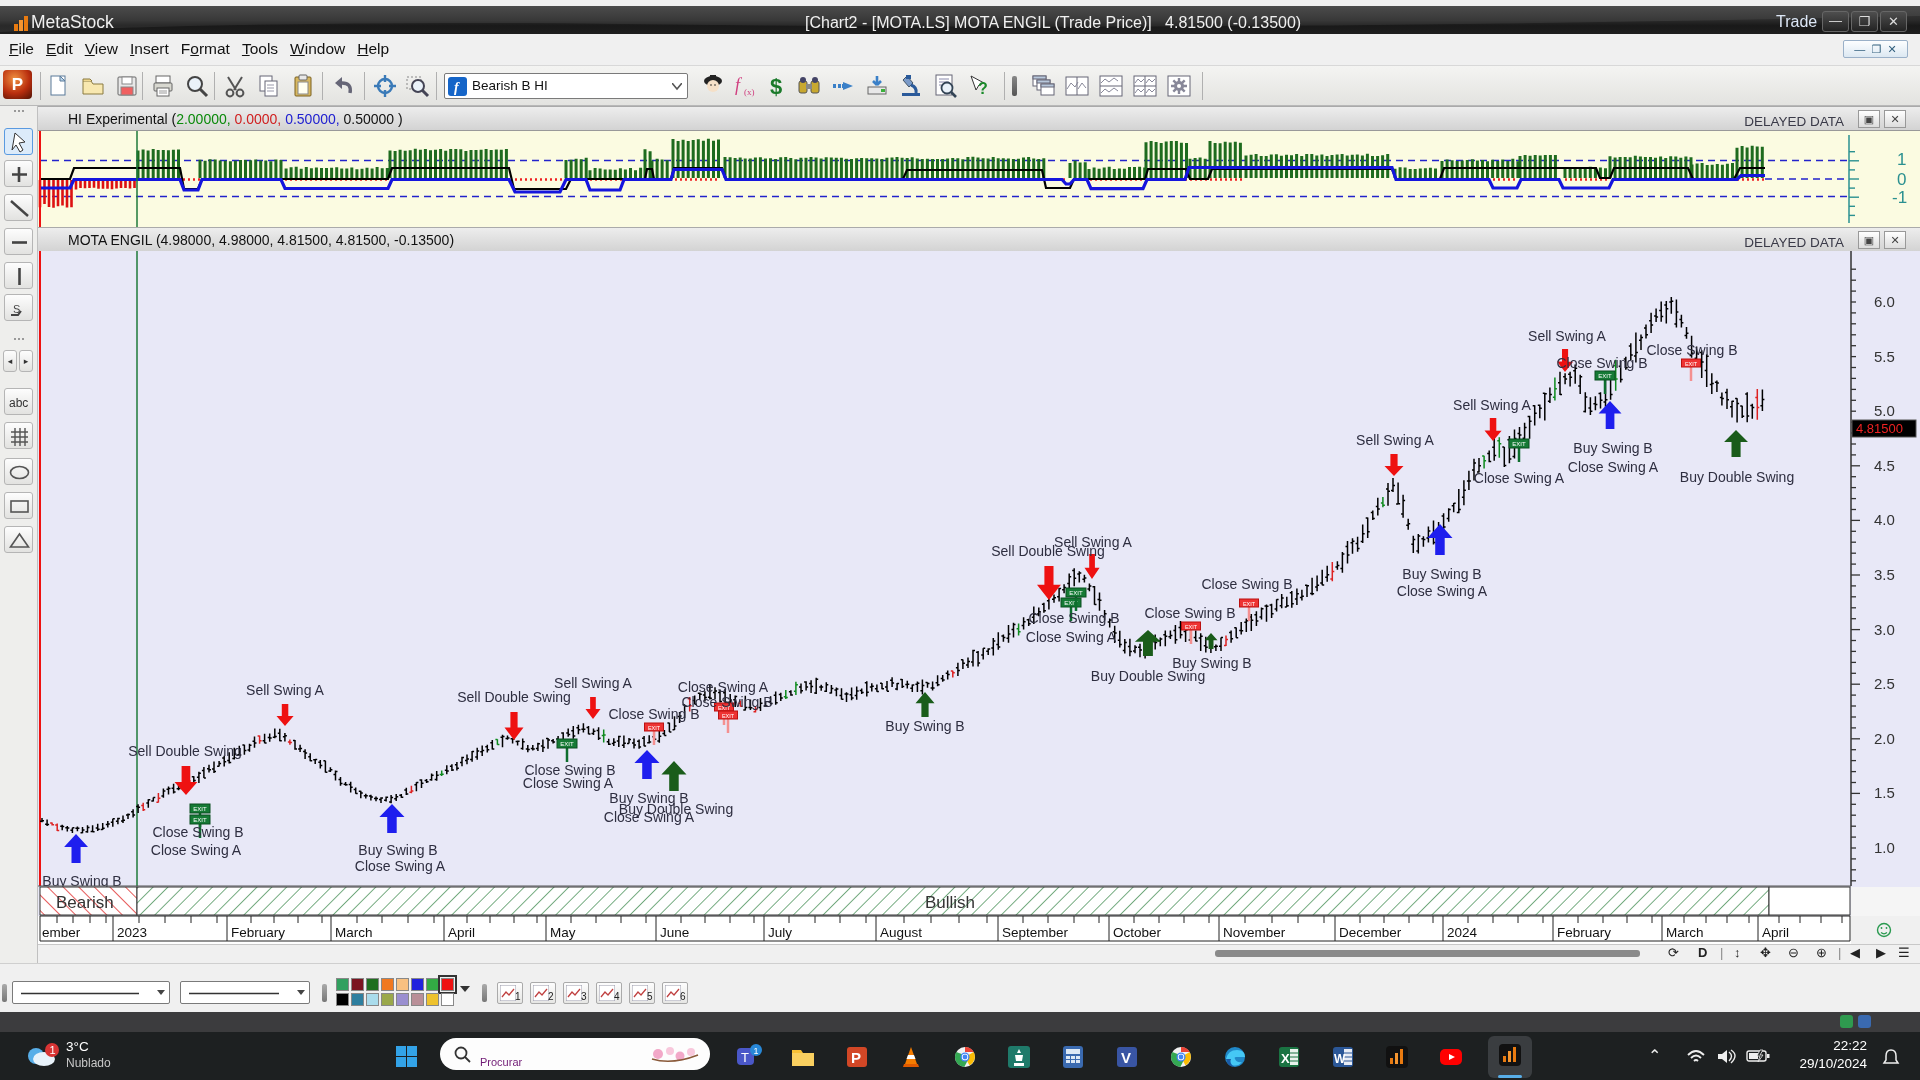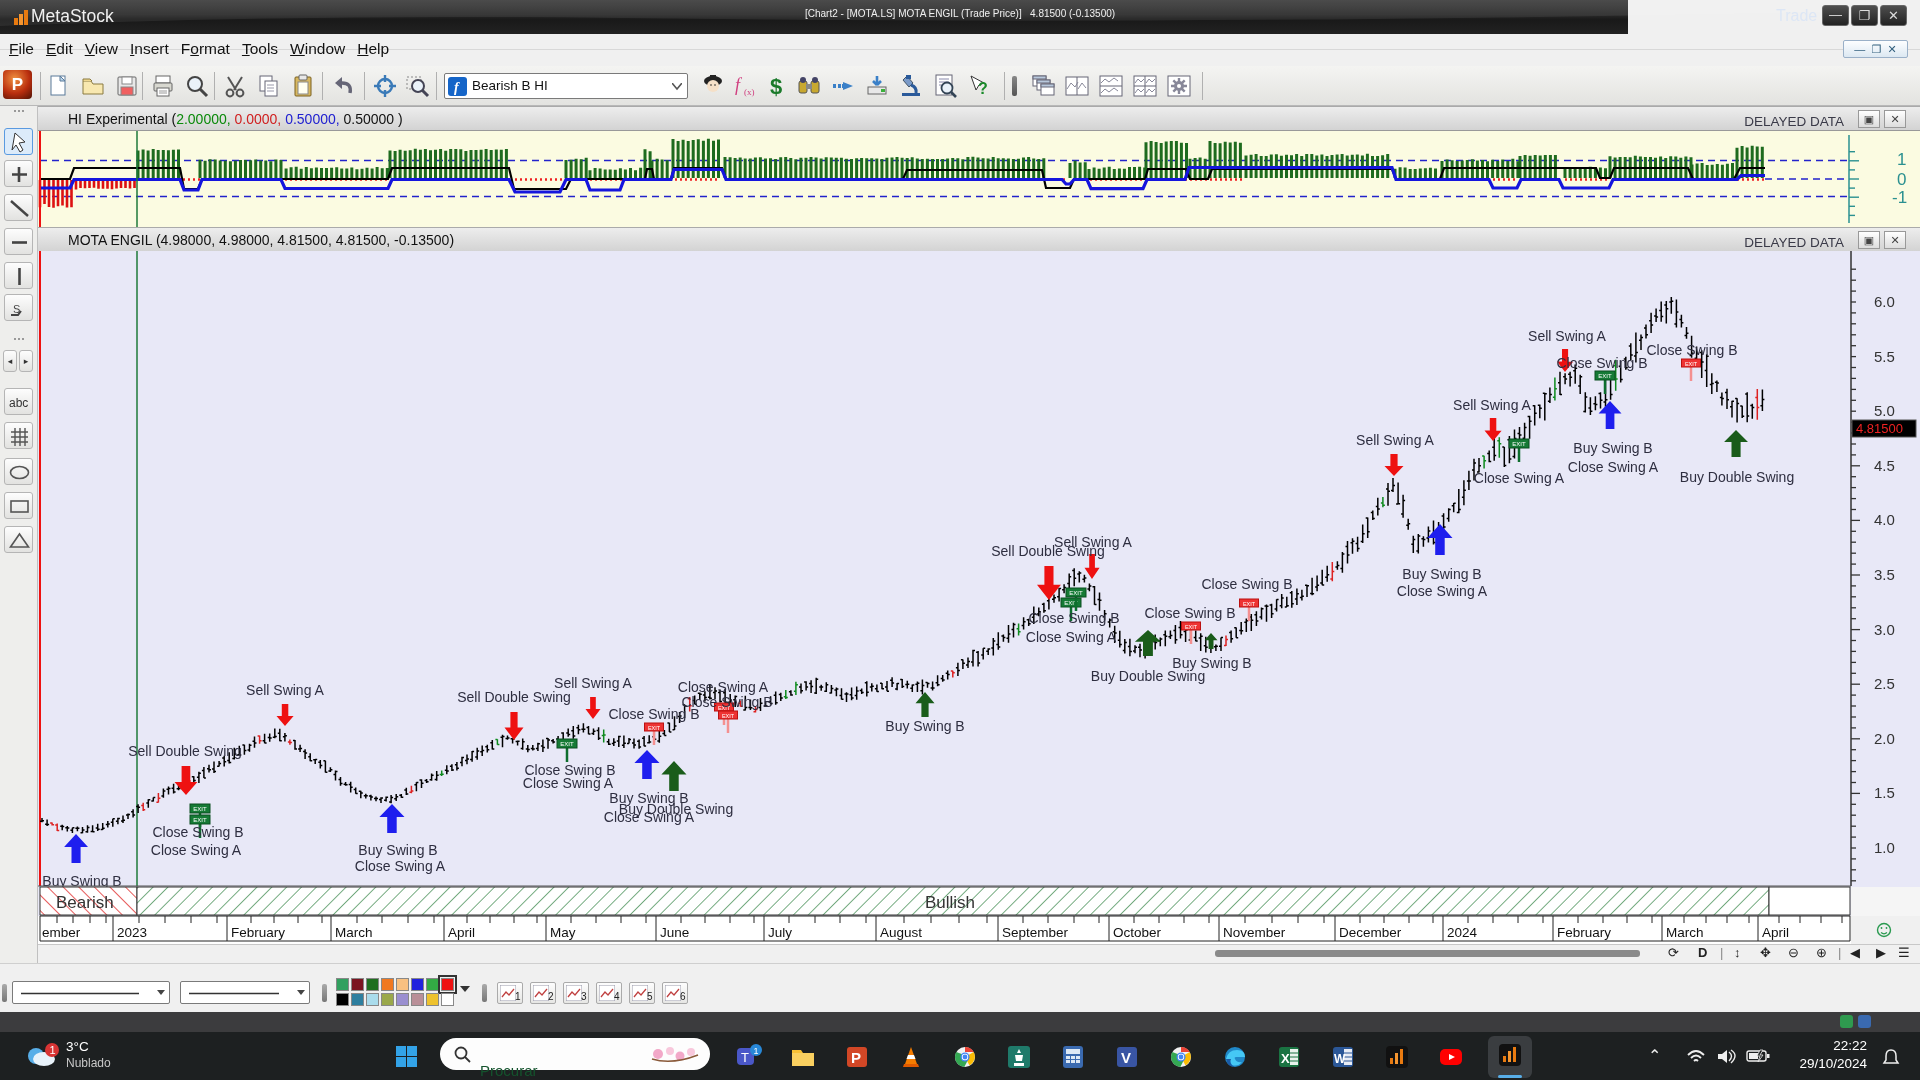--- a/index.html
+++ b/index.html
@@ -1,18 +1,18 @@
 <!DOCTYPE html>
 <html><head><meta charset="utf-8"><style>
 *{margin:0;padding:0;box-sizing:border-box}
 body{font-family:"Liberation Sans",sans-serif;width:1920px;height:1080px;overflow:hidden;background:#f0f0f0}
 #s{position:relative;width:1920px;height:1080px}
 .abs{position:absolute}
-.titlebar{left:0;top:0;width:1628px;height:34px;background:linear-gradient(180deg,#3e3e3e 0%,#2a2a2a 42%,#191919 58%,#222222 100%);color:#e8e8e8}
-.menubar{left:0;top:34px;width:1920px;height:16px;background:#f0f0f0;border-bottom:1px solid #d8d8d8;color:#111;font-size:15.5px}
+.titlebar{left:0;top:6px;width:1920px;height:34px;background:linear-gradient(180deg,#3e3e3e 0%,#2a2a2a 42%,#191919 58%,#222222 100%);color:#e8e8e8}
+.menubar{left:0;top:34px;width:1920px;height:32px;background:#f0f0f0;border-bottom:1px solid #d8d8d8;color:#111;font-size:15.5px}
 .menubar span{display:inline-block;padding:6px 5px 0 7px}
 .toolbar{left:0;top:66px;width:1920px;height:40px;background:linear-gradient(180deg,#f4f4f2,#e3e3e0);border-bottom:1px solid #b8b8b8}
 .phead{left:38px;width:1882px;height:25px;background:linear-gradient(180deg,#ededed,#d3d3d3);border-top:1px solid #aaa;border-bottom:1px solid #999;font-size:14px;color:#111;line-height:24px}
 .sidebar{left:0;top:106px;width:38px;height:857px;background:#eeeeec;border-right:1px solid #c0c0c0}
 .sbtn{position:absolute;left:4px;width:29px;height:27px;border:1px solid #b5b5b5;border-radius:3px;background:linear-gradient(180deg,#fdfdfd,#e2e2e0);color:#333;text-align:center}
 .scrollrow{left:38px;top:944px;width:1882px;height:19px;background:#f0f0f0;border-top:1px solid #c8c8c8}
 .btoolbar{left:0;top:963px;width:1920px;height:49px;background:#f0f0f0;border-top:1px solid #cfcfcf}
 .darkstrip{left:0;top:1012px;width:1920px;height:20px;background:#3c3c3e}
 .taskbar{left:0;top:1032px;width:1920px;height:48px;background:#1d2021;color:#fff}
 .combo{position:absolute;height:23px;background:#fff;border:1px solid #7a7a7a;border-radius:2px}
@@ -24,21 +24,21 @@
 <div class="abs titlebar">
 <svg class="abs" style="left:0;top:0" width="1920" height="34">
         <path d="M0 0h1920v10q-700 16 -1300 8Q300 14 0 26Z" fill="#ffffff" opacity="0.07"></path>
       </svg>
 <svg class="abs" style="left:13px;top:8px" width="18" height="18">
         <rect x="1" y="10" width="4" height="7" fill="#e87a10"></rect>
         <rect x="6" y="6" width="4" height="11" fill="#f59530"></rect>
         <rect x="11" y="2" width="4" height="15" fill="#e87a10"></rect>
       </svg>
 <div class="abs" style="left:31px;top:6px;font-size:17.5px;color:#f0f0f0">MetaStock</div>
-<div class="abs" style="left:805px;top:8px;font-size:10px;color:#f0f0f0">[Chart2 - [MOTA.LS] MOTA ENGIL (Trade Price)]&nbsp;&nbsp; 4.81500 (-0.13500)</div>
+<div class="abs" style="left:805px;top:8px;font-size:16px;color:#f0f0f0">[Chart2 - [MOTA.LS] MOTA ENGIL (Trade Price)]&nbsp;&nbsp; 4.81500 (-0.13500)</div>
 <div class="abs" style="left:1776px;top:7px;font-size:16px;color:#dce6f5">Trade</div>
 <div class="wbtn" style="left:1822px;top:5px;width:27px;height:21px;font-size:13px;line-height:17px">—</div>
 <div class="wbtn" style="left:1851px;top:5px;width:27px;height:21px;font-size:13px;line-height:19px">❐</div>
 <div class="wbtn" style="left:1880px;top:5px;width:27px;height:21px;font-size:13px;line-height:19px">✕</div>
 </div>
 <div class="abs menubar" style="padding-left:2px"><span><u>F</u>ile</span><span><u>E</u>dit</span><span><u>V</u>iew</span><span><u>I</u>nsert</span><span>F<u>o</u>rmat</span><span><u>T</u>ools</span><span><u>W</u>indow</span><span><u>H</u>elp</span>
 <div class="abs" style="left:1843px;top:6px;width:65px;height:18px;border:1px solid #9ab0c8;border-radius:2px;background:linear-gradient(180deg,#fdfeff,#dce8f2);color:#33607e;font-size:11px;text-align:center;line-height:16px">—&nbsp; ❐&nbsp; ✕</div>
 </div>
 <div class="abs toolbar"></div>
     <div class="abs" style="left:3px;top:70px;width:29px;height:29px;border-radius:4px;background:radial-gradient(circle at 40% 30%,#f09040,#b92e0e 55%,#4d1204);color:#fff;font-size:17px;font-weight:bold;text-align:center;line-height:29px">P</div>
@@ -1010,21 +1010,21 @@
       <rect width="10" height="10" fill="#33a3e8"></rect>
       <rect x="11" width="10" height="10" fill="#33a3e8"></rect>
       <rect y="11" width="10" height="10" fill="#33a3e8"></rect>
       <rect x="11" y="11" width="10" height="10" fill="#33a3e8"></rect>
     </svg>
     <div class="abs" style="left:440px;top:1038px;width:270px;height:32px;border-radius:16px;background:#fdfdfd">
 <svg class="abs" style="left:14px;top:8px" width="17" height="17">
         <circle cx="7" cy="7" r="5.5" fill="none" stroke="#333" stroke-width="1.8"></circle>
         <line x1="11" y1="11" x2="16" y2="16" stroke="#333" stroke-width="1.8"></line>
       </svg>
-<div class="abs" style="left:40px;top:24px;font-size:15px;color:#14532d">Procurar</div>
+<div class="abs" style="left:40px;top:18px;font-size:11px;color:#701a75">Procurar</div>
 <svg class="abs" style="left:210px;top:7px" width="50" height="18">
         <circle cx="8" cy="9" r="5" fill="#f2a8c8"></circle>
         <circle cx="20" cy="6" r="4" fill="#f8c8dc"></circle>
         <circle cx="30" cy="11" r="4.5" fill="#f2a8c8"></circle>
         <circle cx="41" cy="7" r="4" fill="#f8c8dc"></circle>
         <path d="M2 14q20 6 46-4" stroke="#8a5a3a" stroke-width="1.5" fill="none"></path>
       </svg>
     </div>
     <svg class="abs" style="left:736px;top:1044px" width="26" height="26" viewBox="0 0 26 26">
       <rect x="1" y="4" width="17" height="17" rx="4" fill="#4a57c8"></rect>

